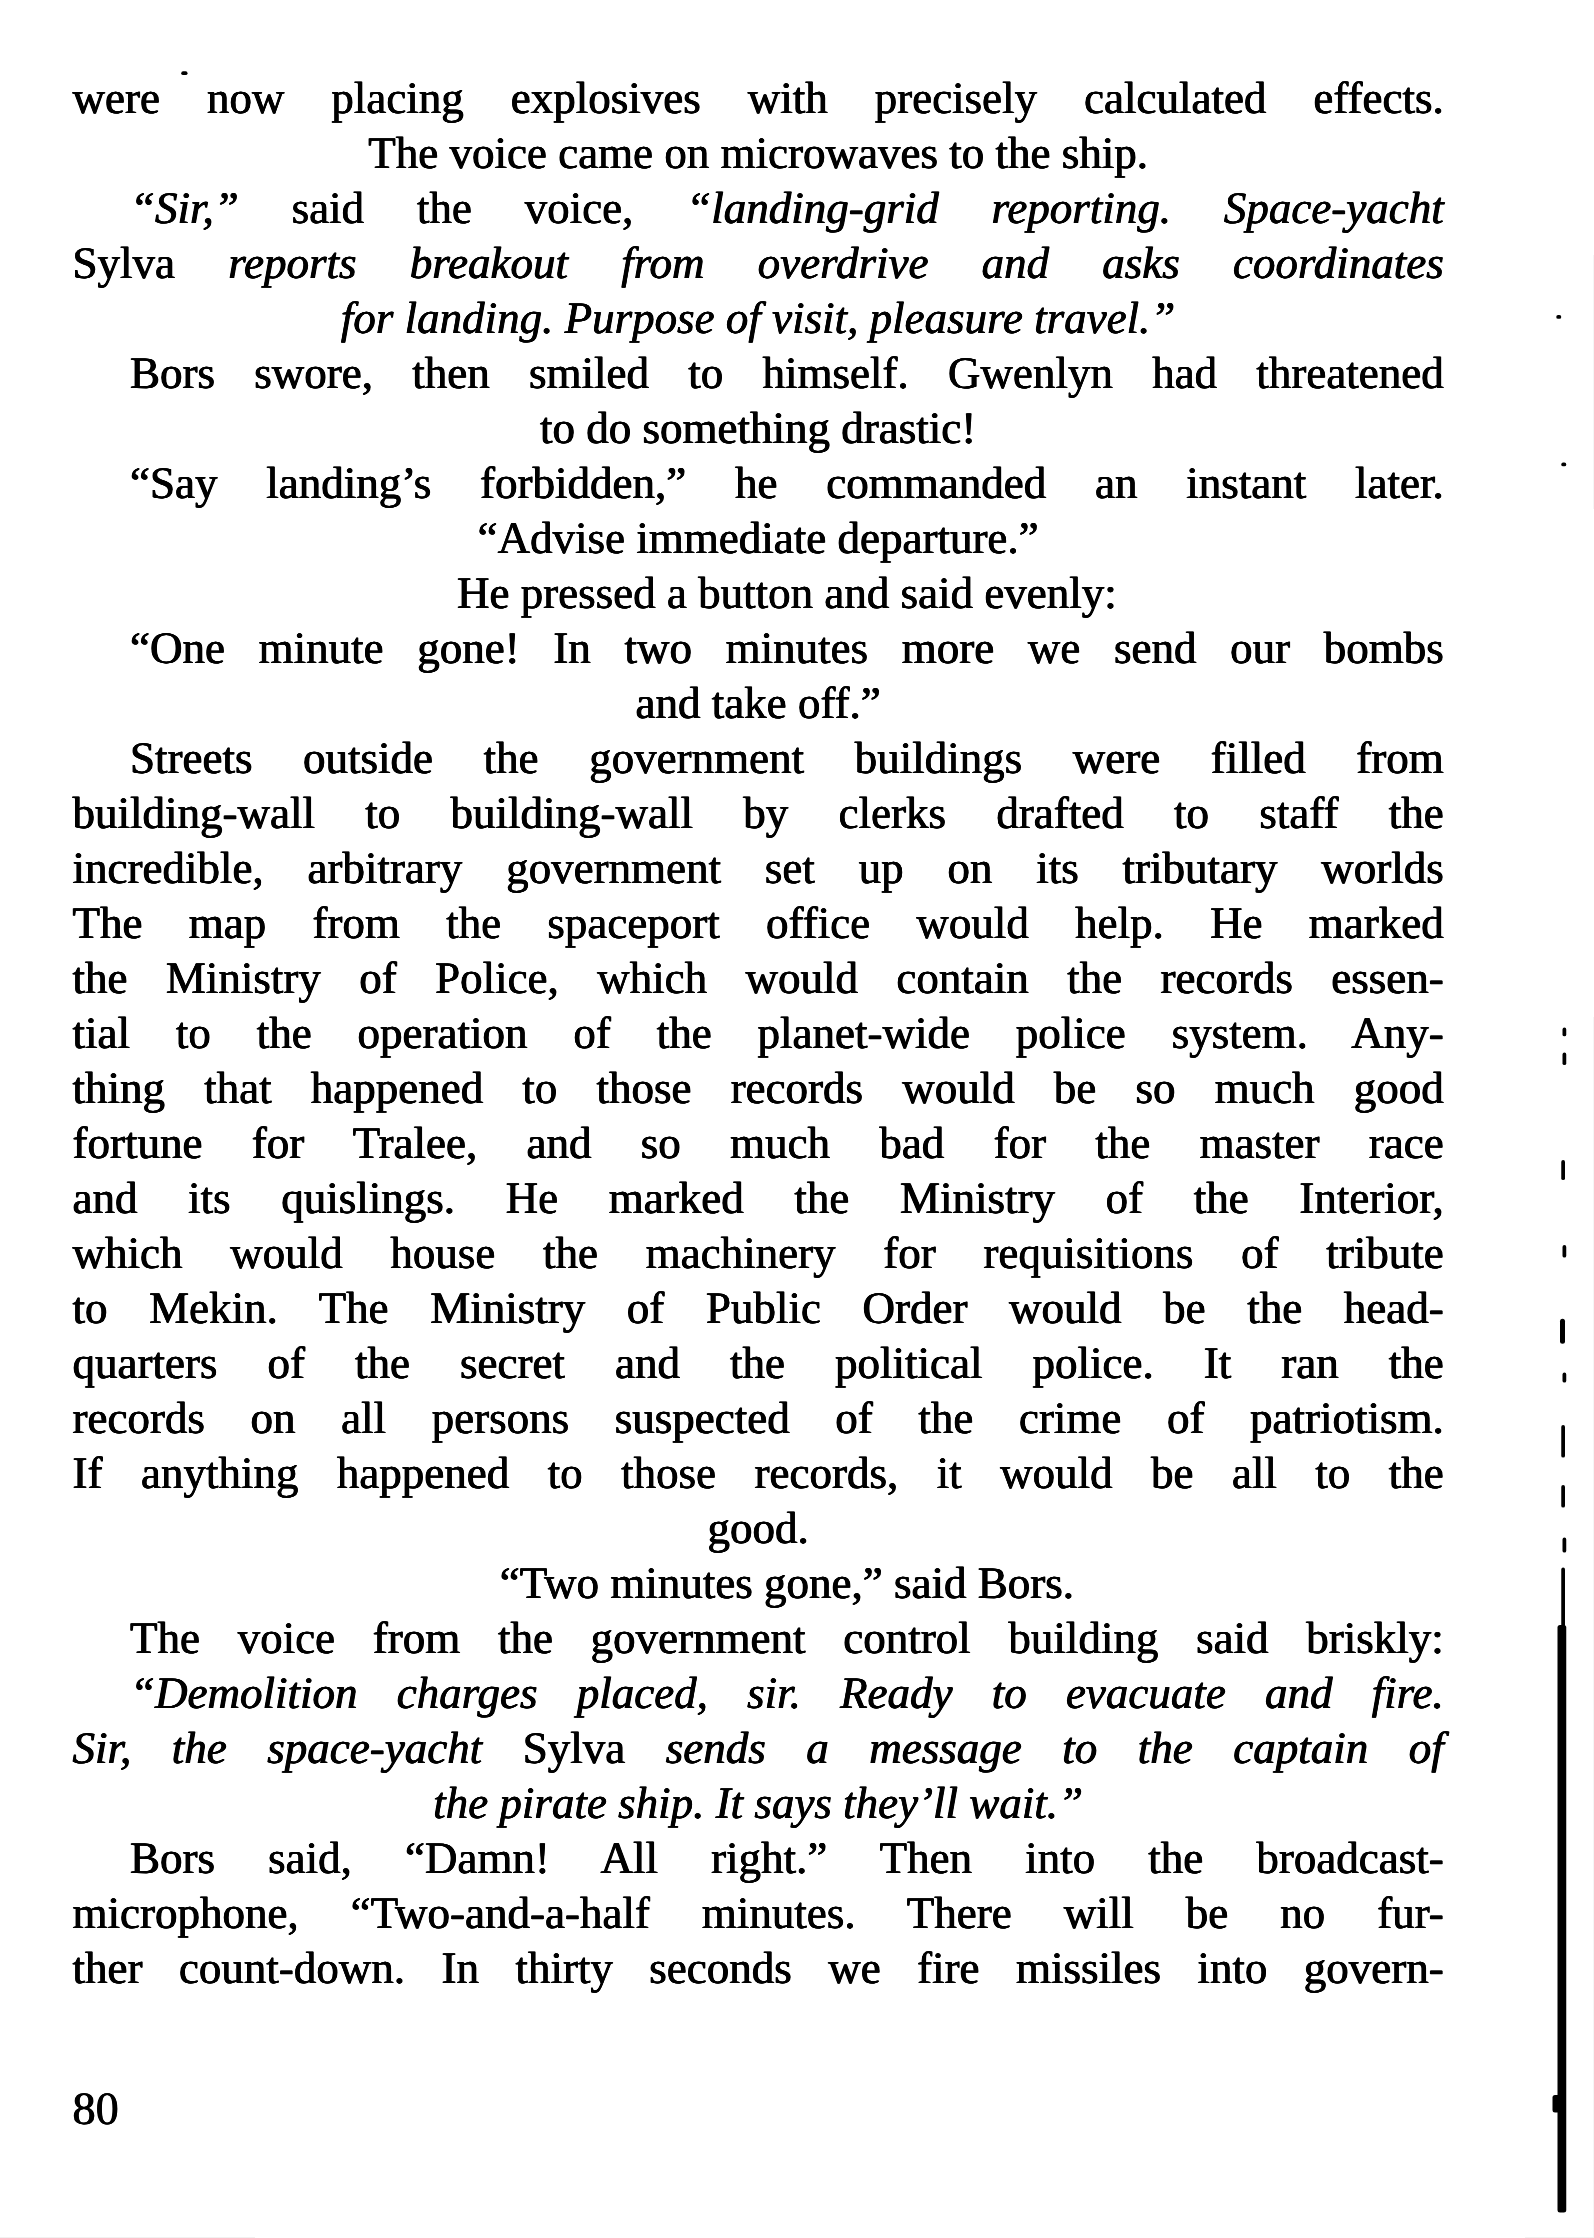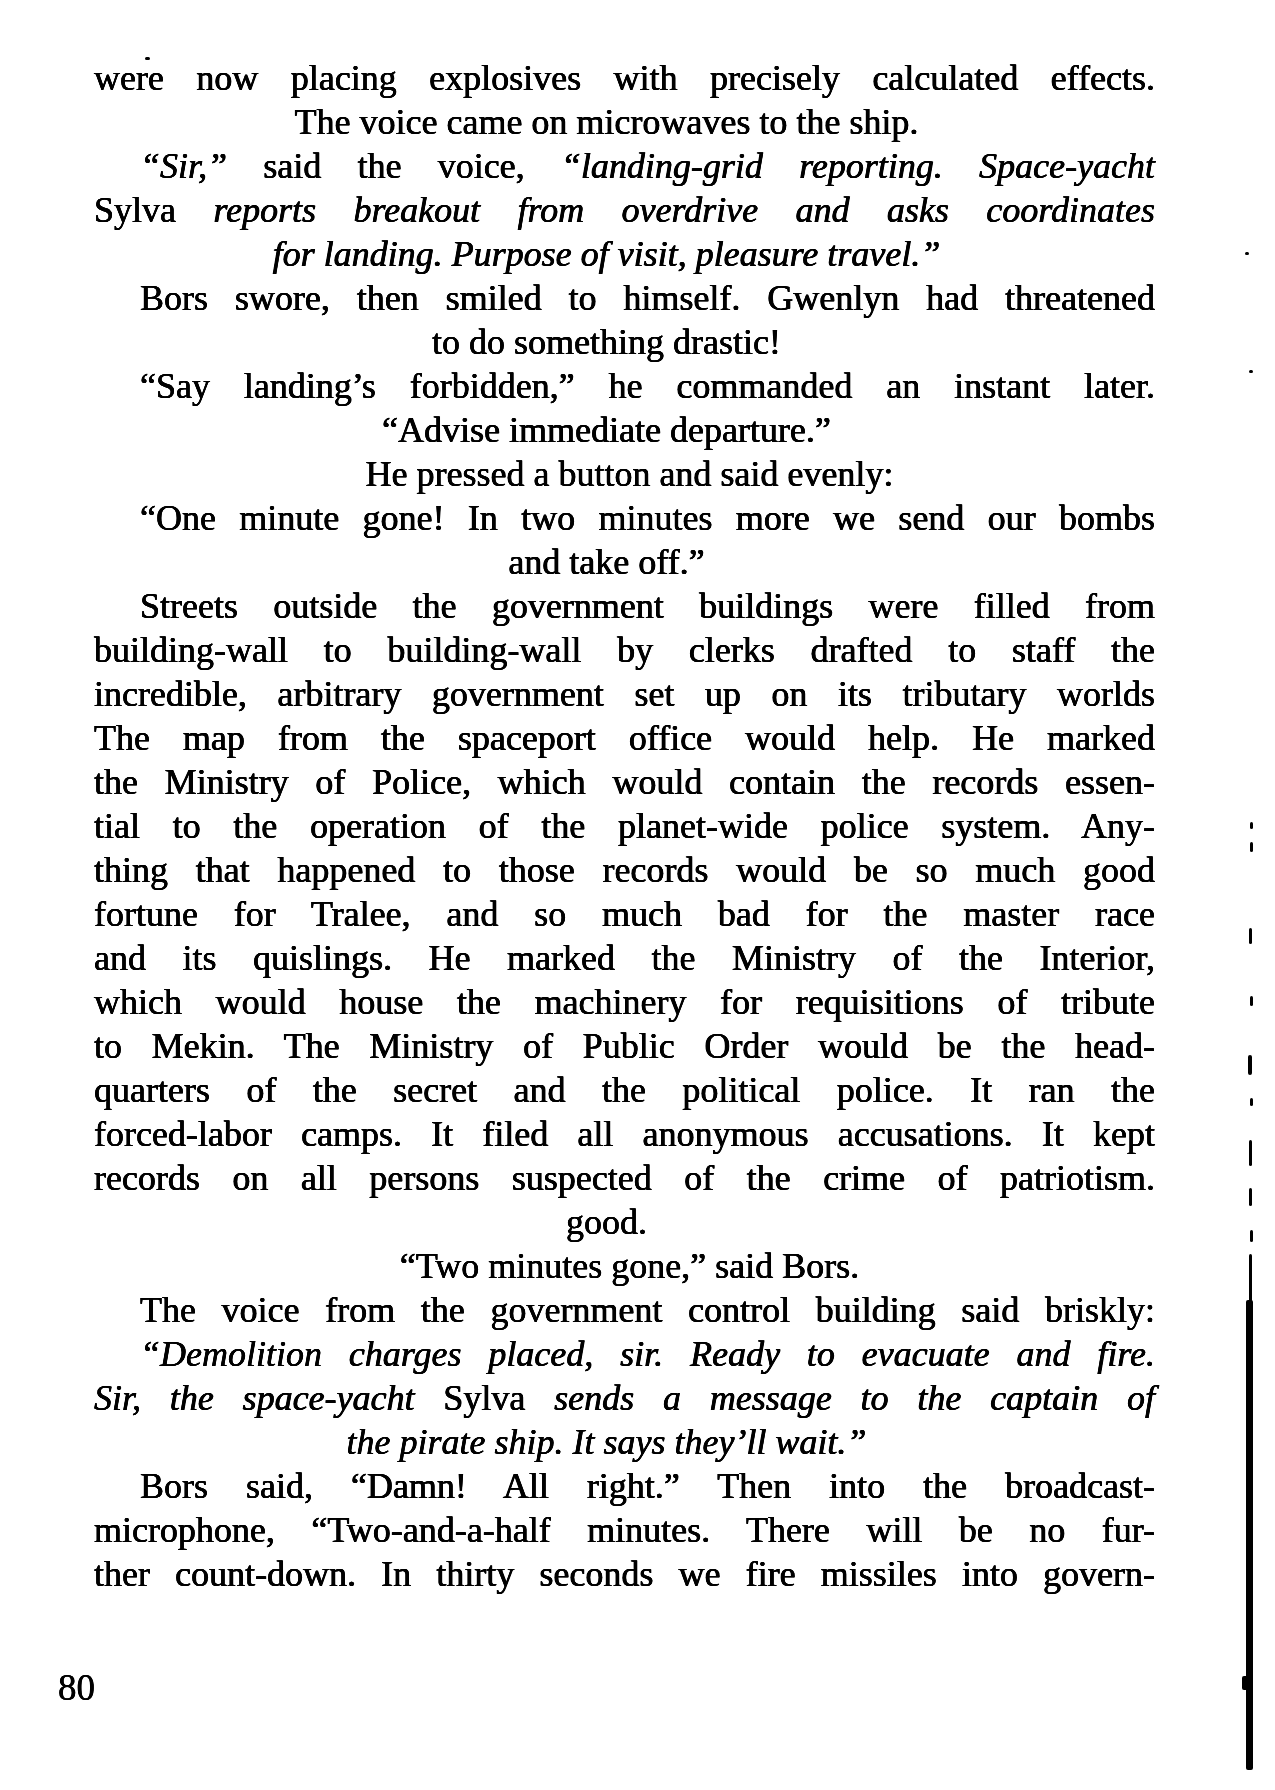--- a/index.html
+++ b/index.html
@@ -14,21 +14,21 @@
   .text-block{
     position:absolute;left:58px;top:56px;width:1097px;
     font-size:36px;
     text-shadow:0.35px 0 0 #000,-0.35px 0 0 #000,0 0.3px 0 #000;
   }
   .line{
     height:44px;line-height:44px;
     text-align:center;
     white-space:normal;
   }
-  .line.j{text-align:justify;text-align-last:justify;margin-left:36px;}
+  .line.j{text-align:justify;text-align-last:justify;}
   .line.in{text-indent:46px;}
   .it{font-style:italic;}
   .folio{
     position:absolute;left:58px;top:1666px;width:1097px;
     text-align:left;font-size:37px;line-height:44px;
     text-shadow:0.35px 0 0 #000,-0.35px 0 0 #000;
   }
   .artifact{position:absolute;background:#000;}
   .r{border-radius:2px;}
 </style>
@@ -55,22 +55,22 @@
       <div class="line j"><span>incredible, arbitrary government set up on its tributary worlds</span></div>
       <div class="line j"><span>The map from the spaceport office would help. He marked</span></div>
       <div class="line j"><span>the Ministry of Police, which would contain the records essen-</span></div>
       <div class="line j"><span>tial to the operation of the planet-wide police system. Any-</span></div>
       <div class="line j"><span>thing that happened to those records would be so much good</span></div>
       <div class="line j"><span>fortune for Tralee, and so much bad for the master race</span></div>
       <div class="line j"><span>and its quislings. He marked the Ministry of the Interior,</span></div>
       <div class="line j"><span>which would house the machinery for requisitions of tribute</span></div>
       <div class="line j"><span>to Mekin. The Ministry of Public Order would be the head-</span></div>
       <div class="line j"><span>quarters of the secret and the political police. It ran the</span></div>
-      <div class="line j"><span>forced-labor camps. It filed all anonymous accusations. It kept</span></div>
       <div class="line j"><span>records on all persons suspected of the crime of patriotism.</span></div>
+      <div class="line j"><span>If anything happened to those records, it would be all to the</span></div>
       <div class="line"><span>good.</span></div>
       <div class="line in"><span>“Two minutes gone,” said Bors.</span></div>
       <div class="line j in"><span>The voice from the government control building said briskly:</span></div>
       <div class="line j in"><span class="it">“Demolition charges placed, sir. Ready to evacuate and fire.</span></div>
       <div class="line j"><span class="it">Sir, the space-yacht </span><span>Sylva</span><span class="it"> sends a message to the captain of</span></div>
       <div class="line"><span class="it">the pirate ship. It says they’ll wait.”</span></div>
       <div class="line j in"><span>Bors said, “Damn! All right.” Then into the broadcast-</span></div>
       <div class="line j"><span>microphone, “Two-and-a-half minutes. There will be no fur-</span></div>
       <div class="line j"><span>ther count-down. In thirty seconds we fire missiles into govern-</span></div>
     </div>

